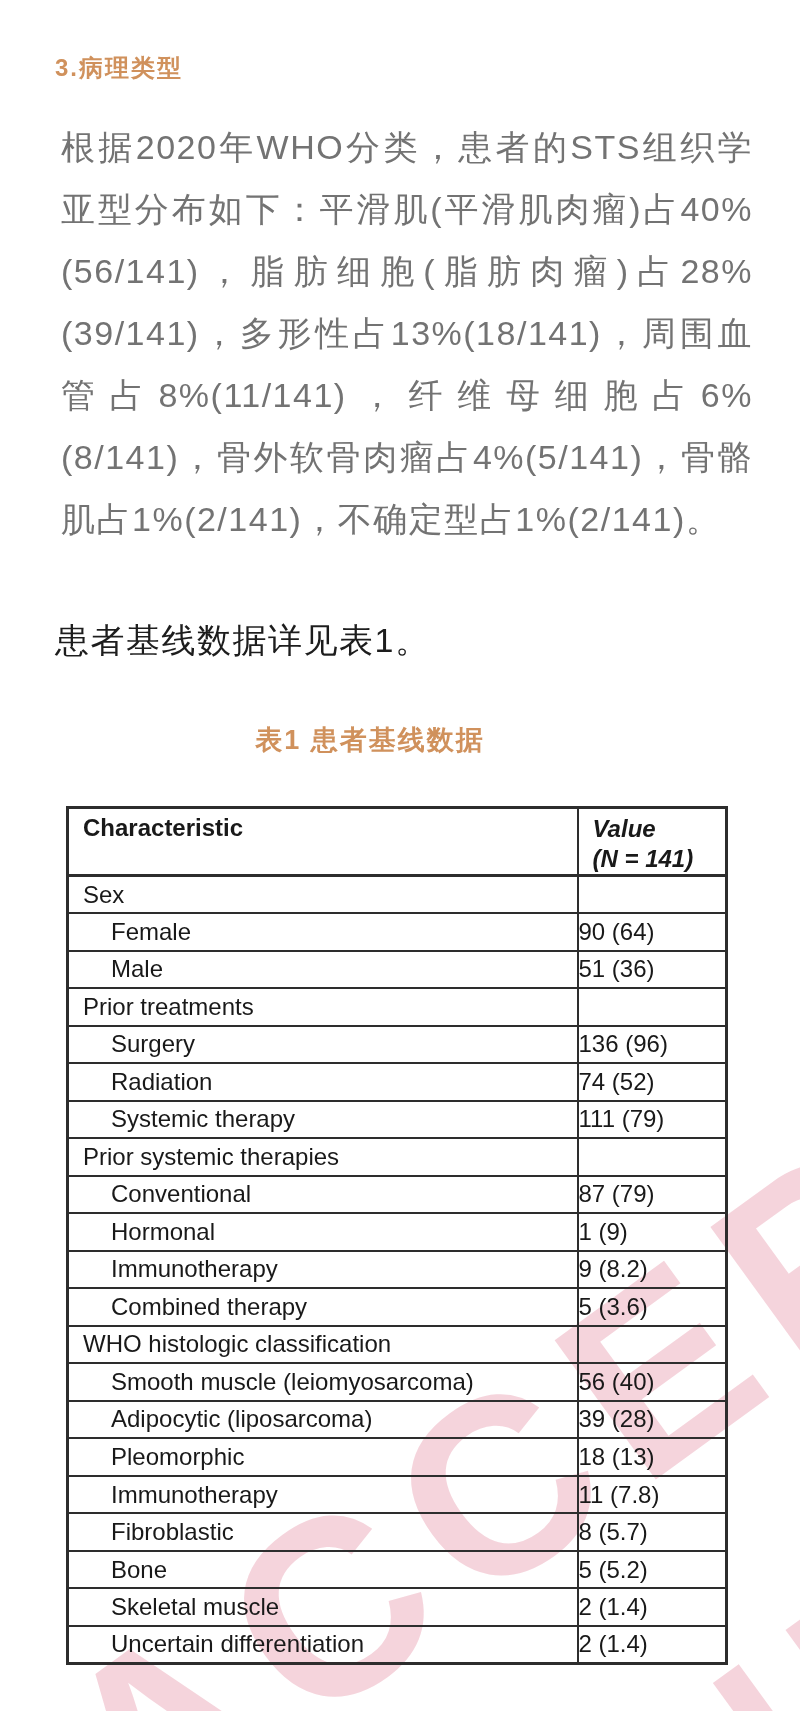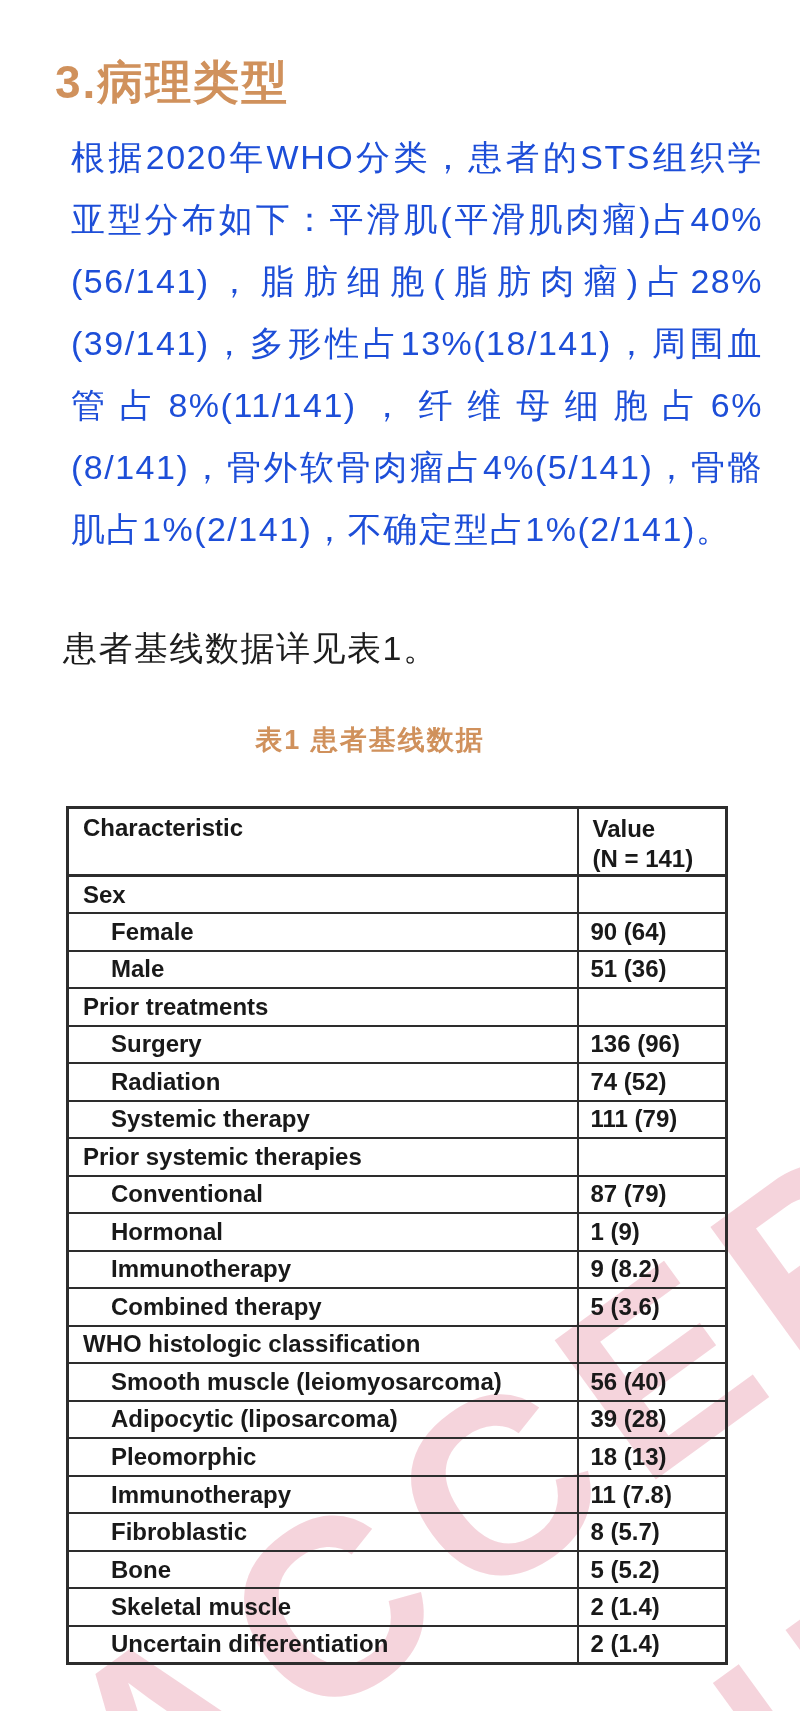--- a/index.html
+++ b/index.html
@@ -23,40 +23,40 @@
     transform:rotate(-36deg);
     transform-origin:0 50%;
     user-select:none;
   }
   .wm1{left:90px;top:1640px;}
   .wm2{left:300px;top:1945px;}
   
   .content{position:relative;z-index:1;}
   .section-heading{
     position:absolute;left:55px;top:52px;
-    font-size:46px;font-weight:bold;
+    font-size:24px;font-weight:bold;
     color:var(--accent,#d0915c);
     letter-spacing:2px;
   }
   .para-main{
     position:absolute;left:55px;top:110px;
     width:692px;
     font-size:34px;line-height:62px;
     letter-spacing:1.5px;
-    color:#1d4ed8;
+    color:#737373;
     text-align:justify;
-    margin:16px;
+    margin:6px;
   }
   .para-ref{
     position:absolute;left:55px;top:618px;
     width:692px;
     font-size:34px;
     letter-spacing:1.5px;
     color:#1d1d1d;
-    margin:8px;
+    margin:0;
   }
   .table-caption{
     position:absolute;left:0;top:722px;
     width:740px;
     text-align:center;
     font-size:27px;font-weight:bold;
     letter-spacing:2px;
     color:var(--accent,#d0915c);
   }
   
@@ -75,37 +75,37 @@
   table.baseline th, table.baseline td{
     border:2px solid #2d2d2d;
     color:#191919;
     font-size:24px;
     background:transparent;
     overflow:hidden;
     white-space:nowrap;
   }
   table.baseline{border:3px solid #2d2d2d;}
   thead tr{height:64px;}
-  tbody tr{height:34px;font-weight:bold;}
+  tbody tr{height:34px;}
   th{
     text-align:left;
     vertical-align:top;
     font-weight:bold;
     padding:5px 0 0 14px;
     border-bottom-width:3px !important;
   }
-  th .hline{display:block;line-height:30px;}
+  th .hline{display:block;line-height:30px;font-style:italic;}
   td.label{
     vertical-align:middle;
     padding-left:14px;
   }
   td.label.indent{padding-left:42px;}
   td.value{
     vertical-align:middle;
-    padding-left:12px;
+    padding-left:0;
   }
 </style>
 </head>
 <body>
 
 <div class="page">
 
   <div class="wm wm1">ACCEPTED</div>
   <div class="wm wm2">MANUSCRIPT</div>
 

